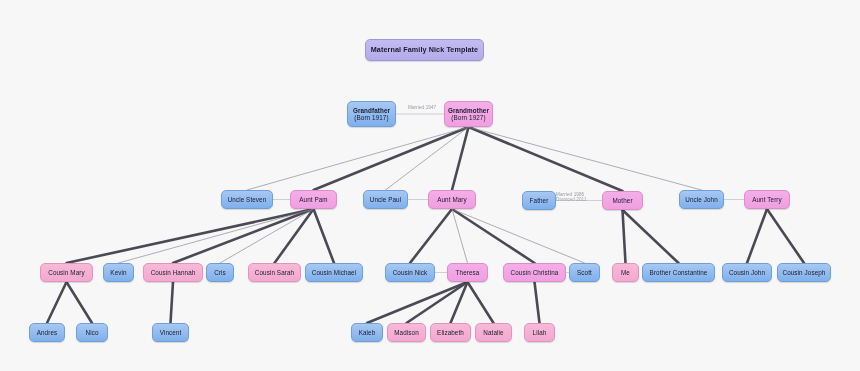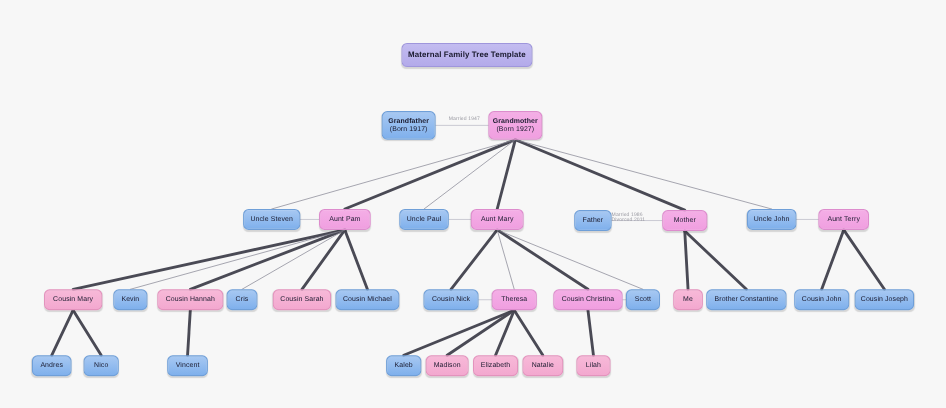--- a/index.html
+++ b/index.html
@@ -97,21 +97,21 @@
       <line x1="173" y1="282" x2="170.5" y2="323" stroke="#4a4a55" stroke-width="2.6" stroke-linecap="round"></line>
       <line x1="435" y1="272.5" x2="447" y2="272.5" stroke="#c9c9d2" stroke-width="0.9" stroke-linecap="round"></line>
       <line x1="467.5" y1="282" x2="367" y2="323" stroke="#4a4a55" stroke-width="2.6" stroke-linecap="round"></line>
       <line x1="467.5" y1="282" x2="406.5" y2="323" stroke="#4a4a55" stroke-width="2.6" stroke-linecap="round"></line>
       <line x1="467.5" y1="282" x2="450.5" y2="323" stroke="#4a4a55" stroke-width="2.6" stroke-linecap="round"></line>
       <line x1="467.5" y1="282" x2="493.5" y2="323" stroke="#4a4a55" stroke-width="2.6" stroke-linecap="round"></line>
       <line x1="566" y1="272.5" x2="569" y2="272.5" stroke="#c9c9d2" stroke-width="0.9" stroke-linecap="round"></line>
       <line x1="534.5" y1="282" x2="539.5" y2="323" stroke="#4a4a55" stroke-width="2.6" stroke-linecap="round"></line>
     </svg>
 <div class="node purple title-node" style="left: 365px; top: 39px; width: 119px; height: 22px;">
-      <span class="l1">Maternal Family Tree Template</span>
+      <span class="l1">Maternal Family Nick Template</span>
     </div>
     <div class="node blue two" style="left: 347px; top: 101px; width: 49px; height: 26px;">
       <span class="l1">Grandfather</span>
       <span class="l2">(Born 1917)</span>
     </div>
     <div class="node magenta two" style="left: 444px; top: 101px; width: 49px; height: 26px;">
       <span class="l1">Grandmother</span>
       <span class="l2">(Born 1927)</span>
     </div>
     <div class="node blue" style="left: 221px; top: 190px; width: 52px; height: 19px;">

